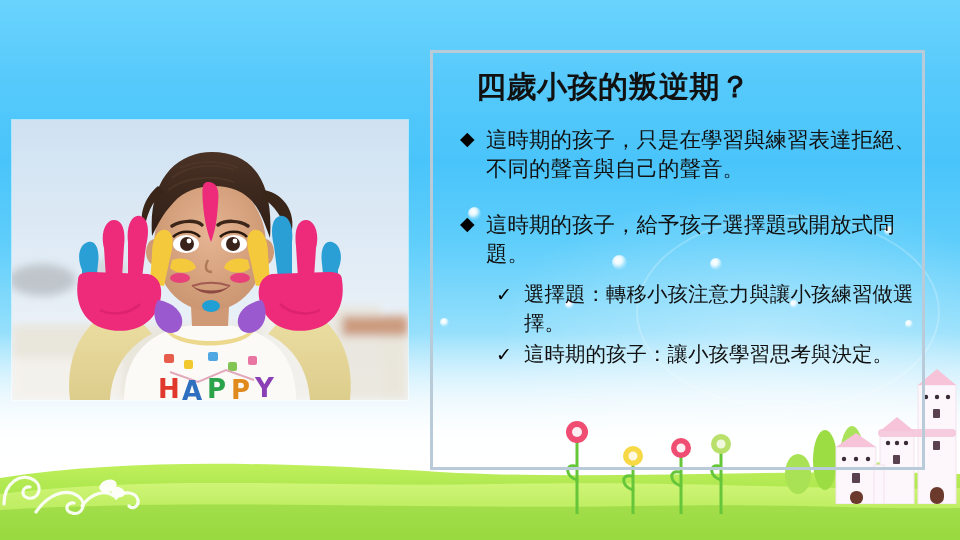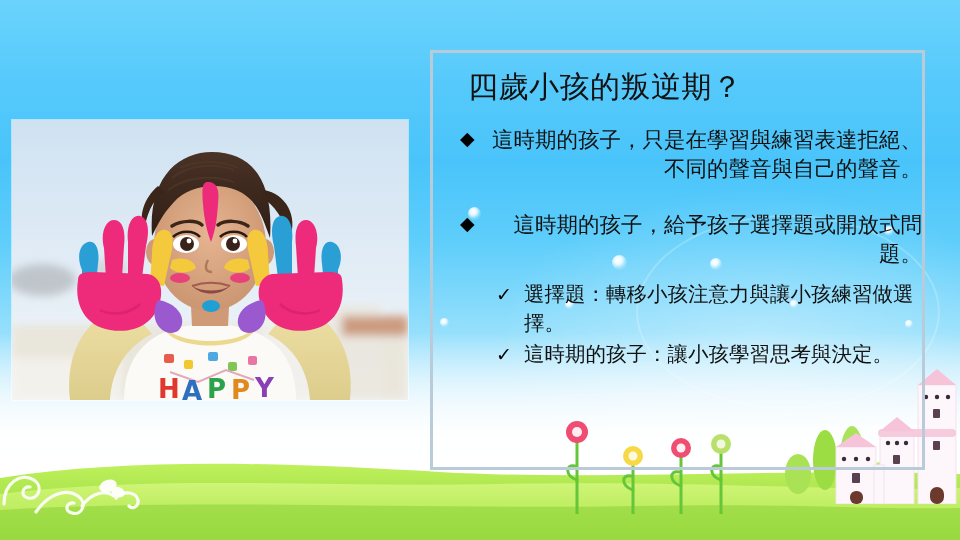--- a/index.html
+++ b/index.html
@@ -126,24 +126,24 @@
     top: 52px;
     width: 490px;
     height: 420px;
     box-sizing: border-box;
     padding: 10px 8px 0 12px;
     color: #1a1a1a;
   }
 
   .slide-title {
     font-size: 30px;
-    font-weight: normal;
+    font-weight: bold;
     letter-spacing: 0.5px;
     color: #111;
-    margin: 8px 0 0 16px;
+    margin: 8px 0 0 24px;
     line-height: 1.15;
     white-space: nowrap;
   }
 
   .bullets {
     margin-top: 20px;
   }
 
   .bullet {
     display: flex;
@@ -156,21 +156,20 @@
   .bullet .marker {
     flex: 0 0 auto;
     width: 26px;
     font-size: 19px;
     line-height: 1.45;
     color: #000;
   }
   .bullet .btext {
     flex: 1 1 auto;
     text-indent: 0;
-    text-align: right;
   }
 
   .sub {
     display: flex;
     align-items: flex-start;
     margin: 0 0 2px 44px;
     font-size: 20.5px;
     line-height: 1.42;
     color: #111;
   }

